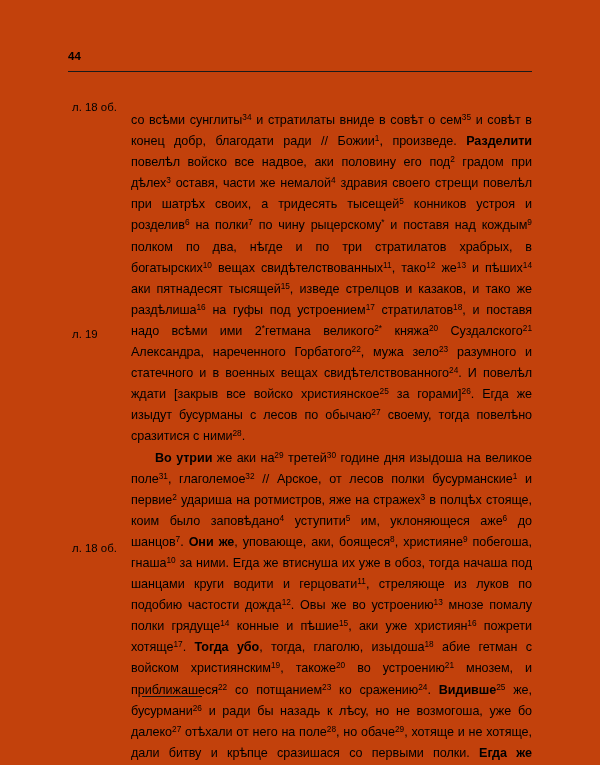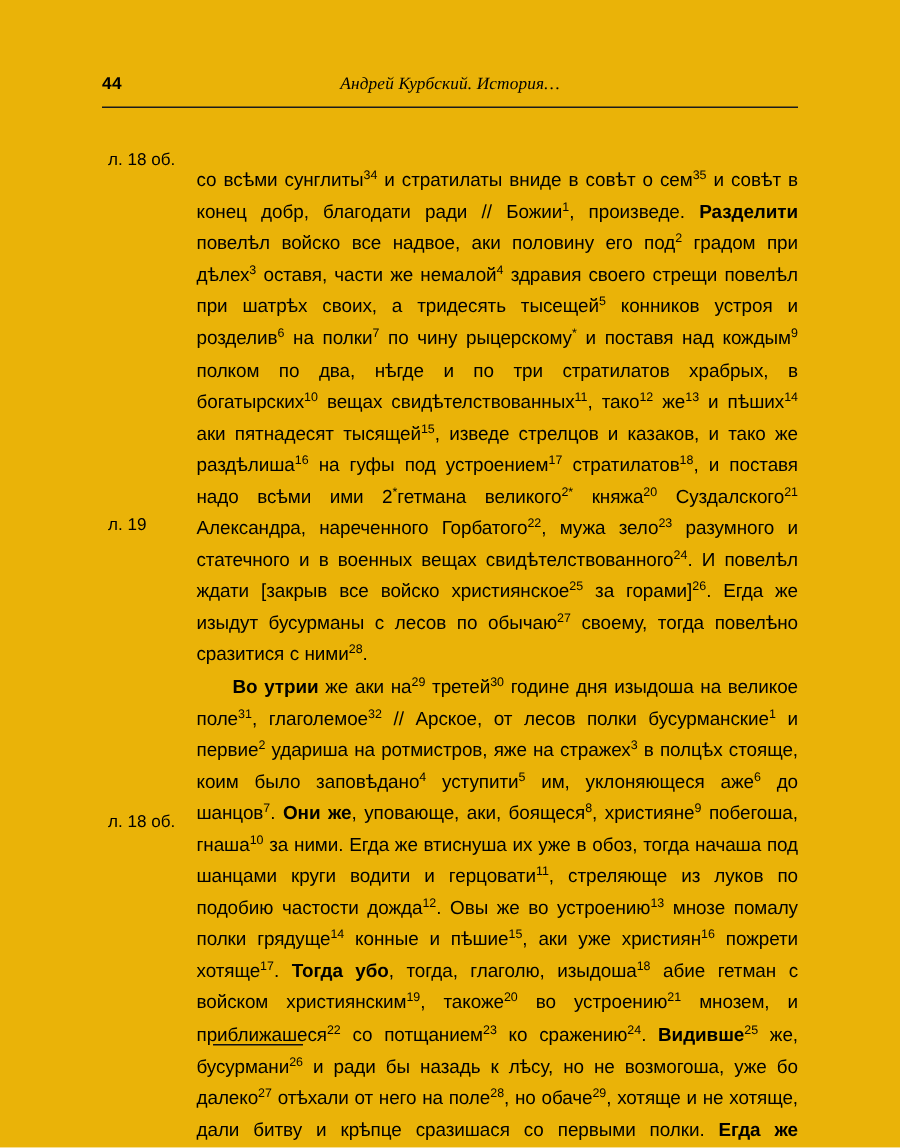--- a/index.html
+++ b/index.html
@@ -16,21 +16,21 @@
     color: #000000;
     overflow: hidden;
   }
 
   .page {
     position: absolute;
     left: 0;
     top: 0;
     width: 600px;
     height: 765px;
-    background: #eab308;
+    background: #c2410c;
   }
 
   
   .header {
     position: absolute;
     left: 68px;
     top: 50px;
     width: 464px;
     height: 20px;
   }
@@ -100,21 +100,21 @@
     position: absolute;
     left: 56px;
     width: 72px;
     font-size: 11.4px;
     font-family: "Liberation Sans", sans-serif;
     text-align: left;
     white-space: nowrap;
     margin-left: 16px;
   }
   #margin-note-0 { top: 101px; }
-  #margin-note-1 { top: 344px; }
+  #margin-note-1 { top: 328px; }
   #margin-note-2 { top: 542px; }
 
   
   .footnote-rule {
     position: absolute;
     left: 142px;
     top: 696px;
     width: 60px;
     height: 1px;
     background: #111;
@@ -143,21 +143,20 @@
     margin-right: 1.5px;
   }
 </style>
 </head>
 <body>
 
 <div class="page">
 
   <div class="header">
     <span class="folio-number">44</span>
-    <span class="running-title">Андрей Курбский. История…</span>
   </div>
   <div class="header-rule"></div>
 
   <div class="margin-note" id="margin-note-0">л. 18 об.</div>
   <div class="margin-note" id="margin-note-1">л. 19</div>
   <div class="margin-note" id="margin-note-2">л. 18 об.</div>
 
   <div class="textblock" id="textblock">
       <p class="noindent">со всѣми сунглиты<sup>34</sup> и стратилаты вниде в совѣт о сем<sup>35</sup> и совѣт в конец добр, благодати ради // Божии<sup>1</sup>, произведе. <b>Разделити</b> повелѣл войско все надвое, аки половину его под<sup>2</sup> градом при дѣлех<sup>3</sup> оставя, части же немалой<sup>4</sup> здравия своего стрещи повелѣл при шатрѣх своих, а тридесять тысещей<sup>5</sup> конников устроя и розделив<sup>6</sup> на полки<sup>7</sup> по чину рыцерскому<sup>*</sup> и поставя над кождым<sup>9</sup> полком по два, нѣгде и по три стратилатов храбрых, в богатырских<sup>10</sup> вещах свидѣтелствованных<sup>11</sup>, тако<sup>12</sup> же<sup>13</sup> и пѣших<sup>14</sup> аки пятнадесят тысящей<sup>15</sup>, изведе стрелцов и казаков, и тако же раздѣлиша<sup>16</sup> на гуфы под устроением<sup>17</sup> стратилатов<sup>18</sup>, и поставя надо всѣми ими 2<sup>*</sup>гетмана великого<sup>2*</sup> княжа<sup>20</sup> Суздалского<sup>21</sup> Александра, нареченного Горбатого<sup>22</sup>, мужа зело<sup>23</sup> разумного и статечного и в военных вещах свидѣтелствованного<sup>24</sup>. И повелѣл ждати [закрыв все войско християнское<sup>25</sup> за горами]<sup>26</sup>. Егда же изыдут бусурманы с лесов по обычаю<sup>27</sup> своему, тогда повелѣно сразитися с ними<sup>28</sup>.</p>
       <p><b>Во утрии</b> же аки на<sup>29</sup> третей<sup>30</sup> године дня изыдоша на великое поле<sup>31</sup>, глаголемое<sup>32</sup> // Арское, от лесов полки бусурманские<sup>1</sup> и первие<sup>2</sup> удариша на ротмистров, яже на стражех<sup>3</sup> в полцѣх стояще, коим было заповѣдано<sup>4</sup> уступити<sup>5</sup> им, уклоняющеся аже<sup>6</sup> до шанцов<sup>7</sup>. <b>Они же</b>, уповающе, аки, боящеся<sup>8</sup>, християне<sup>9</sup> побегоша, гнаша<sup>10</sup> за ними. Егда же втиснуша их уже в обоз, тогда начаша под шанцами круги водити и герцовати<sup>11</sup>, стреляюще из луков по подобию частости дожда<sup>12</sup>. Овы же во устроению<sup>13</sup> мнозе помалу полки грядуще<sup>14</sup> конные и пѣшие<sup>15</sup>, аки уже християн<sup>16</sup> пожрети хотяще<sup>17</sup>. <b>Тогда убо</b>, тогда, глаголю, изыдоша<sup>18</sup> абие гетман с войском християнским<sup>19</sup>, такоже<sup>20</sup> во устроению<sup>21</sup> мнозем, и приближашеся<sup>22</sup> со потщанием<sup>23</sup> ко сражению<sup>24</sup>. <b>Видивше</b><sup>25</sup> же, бусурмани<sup>26</sup> и ради бы назадь к лѣсу, но не возмогоша, уже бо далеко<sup>27</sup> отѣхали от него на поле<sup>28</sup>, но обаче<sup>29</sup>, хотяще и не хотяще, дали битву и крѣпце сразишася со первыми полки. <b>Егда же надспѣл</b><sup>30</sup> великий полк, в нем же сам<sup>31</sup> бяше<sup>32</sup> // гетман<sup>3*</sup>, такоже и пѣшие полки приближишася<sup>2</sup>, обходяще<sup>3</sup> их, наипаче от лесу, тогда абие в бѣгство обратишась всѣ полки их. Християнское же воинство гониша за ними, биюще их яко на полторы мили трупия бусурманского множество лежаще, и к тому аки тысящю живых поимаша. , за Божиею помощию, таковую пресвѣтлую побѣду християне над бусурманы одержаша.</p>

